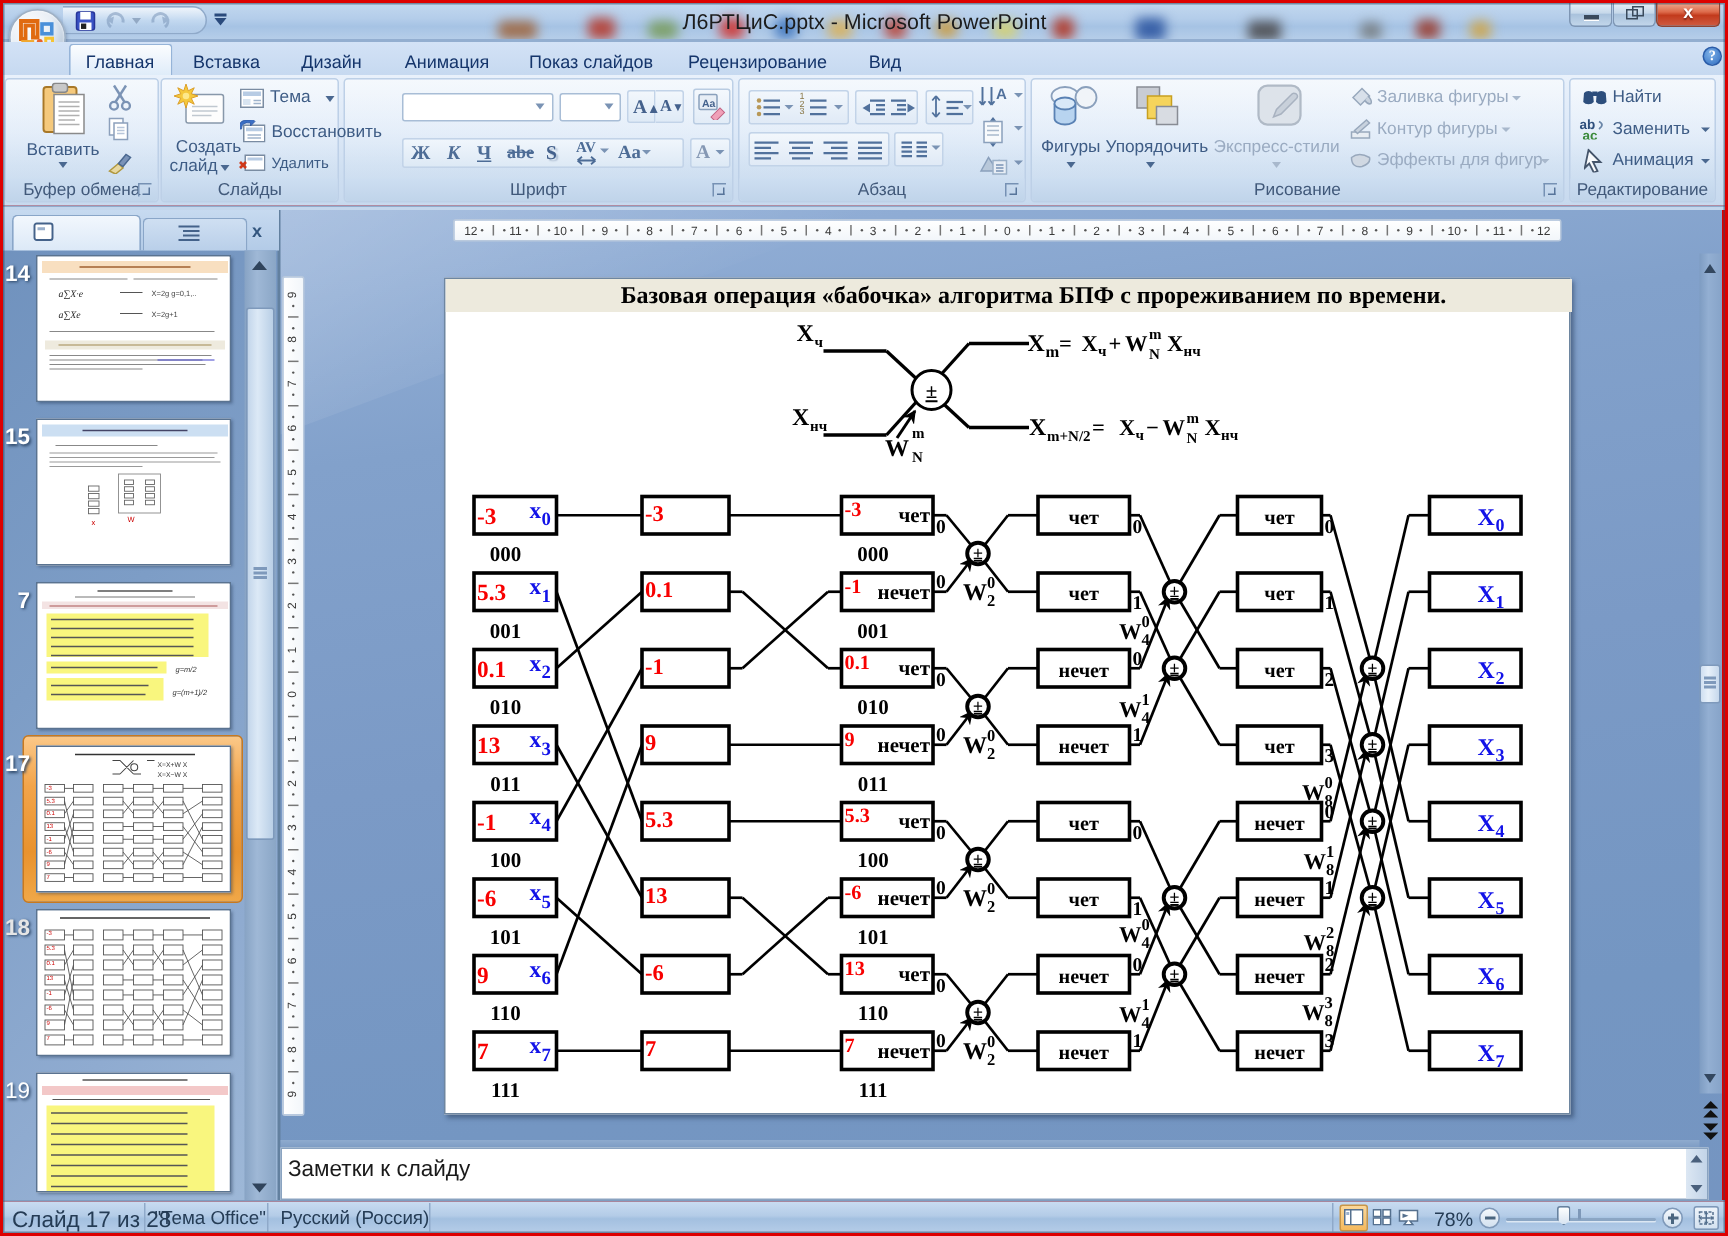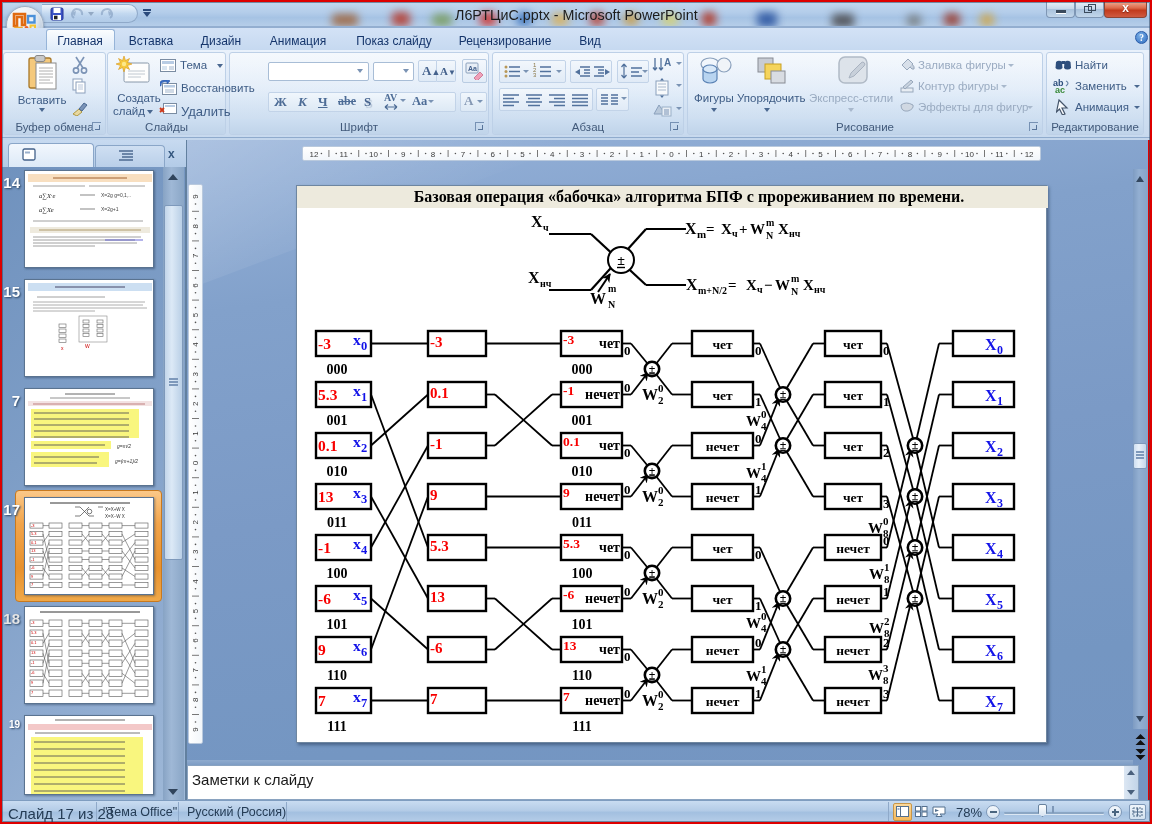--- a/index.html
+++ b/index.html
@@ -65,21 +65,21 @@
   <div class="abs" style="left:8px;top:4px;width:8px;height:7px;border:1.2px solid #3a4a5c;background:transparent"></div>
   <div class="abs" style="left:12px;top:2px;width:8px;height:7px;border:1.2px solid #3a4a5c;background:transparent"></div>
 </div>
 <div class="abs" style="left:1104px;top:2px;width:43px;height:16px;background:linear-gradient(180deg,#eea890,#dd6a4a 40%,#c23a1c 55%,#cf5a40);border:1px solid #8c4434;border-top:none;border-radius:0 0 4px 4px;text-align:center;color:#fff;font-weight:bold;font-size:12px;line-height:13px;text-shadow:0 1px 1px #802818">x</div>
 <div class="abs" style="left:2px;top:28px;width:1148px;height:22px;background:linear-gradient(180deg,#d3e2f6,#c6d9f0)"></div>
 <div class="abs" style="left:46px;top:29px;width:69px;height:21px;background:linear-gradient(180deg,#fbfdfe,#edf4fc 50%,#dfecf9);border:1px solid #96b4d8;border-bottom:none;border-radius:3px 3px 0 0"></div>
 <div class="tx" style="left:80px;top:34px;transform:translateX(-50%);font-size:12px;color:#15356b">Главная</div>
 <div class="tx" style="left:151px;top:34px;transform:translateX(-50%);font-size:12px;color:#15356b">Вставка</div>
 <div class="tx" style="left:221px;top:34px;transform:translateX(-50%);font-size:12px;color:#15356b">Дизайн</div>
 <div class="tx" style="left:298px;top:34px;transform:translateX(-50%);font-size:12px;color:#15356b">Анимация</div>
-<div class="tx" style="left:394px;top:34px;transform:translateX(-50%);font-size:12px;color:#15356b">Показ слайду</div>
+<div class="tx" style="left:394px;top:34px;transform:translateX(-50%);font-size:12px;color:#15356b">Показ слайдов</div>
 <div class="tx" style="left:505px;top:34px;transform:translateX(-50%);font-size:12px;color:#15356b">Рецензирование</div>
 <div class="tx" style="left:590px;top:34px;transform:translateX(-50%);font-size:12px;color:#15356b">Вид</div>
 <div class="abs" style="left:1135px;top:31px;width:13px;height:13px;border-radius:50%;background:radial-gradient(circle at 40% 35%,#7fb2e8,#2d6bc0);border:1px solid #2a5ca8;color:#fff;font-size:9.5px;font-weight:bold;text-align:center;line-height:12px;font-family:'Liberation Serif',serif">?</div>
 <div class="abs" style="left:2px;top:50px;width:1148px;height:87px;background:linear-gradient(180deg,#e9f1fb 0%,#dce8f7 45%,#d0e0f2 70%,#c7d9ee 100%)"></div>
 <div class="abs" style="left:2px;top:137px;width:1148px;height:1px;background:#8fabcd"></div>
 <div class="abs" style="left:2px;top:138px;width:1148px;height:2px;background:#c3d6ec"></div>
 <div class="abs" style="left:3px;top:52px;width:103px;height:83px;border:1px solid #bdd0e7;border-radius:3px;background:linear-gradient(180deg,rgba(255,255,255,.55),rgba(240,247,253,.25) 55%,rgba(196,215,236,.45))"></div>
 <div class="abs" style="left:4px;top:119px;width:101px;height:15px;background:linear-gradient(180deg,#cddef1,#c0d4ea);border-radius:0 0 3px 3px"></div>
 <div class="tx" style="left:54.5px;top:121px;transform:translateX(-50%);font-size:11.5px;color:#41597a">Буфер обмена</div>
 <div class="abs" style="left:92px;top:122px;width:9px;height:9px;border-left:1px solid #7691b4;border-top:1px solid #7691b4">
@@ -178,21 +178,21 @@
       <line x1="5" y1="12" x2="14" y2="12"></line>
     </g>
     <path d="M1,6 q0,-5 6,-4 l0,2 l3,-3 l-3,-3 l0,2 q-8,-1 -8,6 z" fill="#3a6ec4" stroke="#2a529c" stroke-width="0.5"></path>
   </svg>
 <div class="tx" style="left:181px;top:82px;font-size:11.5px;color:#3e5c85">Восстановить</div>
 <svg class="abs" style="left:159px;top:101px" width="18" height="15">
     <rect x="4.5" y="2.5" width="13" height="10" fill="#fff" stroke="#7a8ca2"></rect>
     <rect x="6" y="4" width="10" height="2" fill="#b8cce4"></rect>
     <path d="M1,7 l4,4 m0,-4 l-4,4" stroke="#d03818" stroke-width="1.8"></path>
   </svg>
-<div class="tx" style="left:181px;top:104px;font-size:13px;color:#3e5c85">Удалить</div>
+<div class="tx" style="left:181px;top:104px;font-size:10px;color:#3e5c85">Удалить</div>
 
 <div class="abs" style="left:268px;top:62px;width:101px;height:19px;background:#fff;border:1px solid #a8bdd6;border-radius:2px"></div>
 <div class="abs" style="left:357px;top:69px;border-left:3.5px solid transparent;border-right:3.5px solid transparent;border-top:4px solid #7a93b4"></div>
 <div class="abs" style="left:373px;top:62px;width:41px;height:19px;background:#fff;border:1px solid #a8bdd6;border-radius:2px"></div>
 <div class="abs" style="left:403px;top:69px;border-left:3.5px solid transparent;border-right:3.5px solid transparent;border-top:4px solid #7a93b4"></div>
 <div class="abs" style="left:418px;top:60px;width:19px;height:22px;border:1px solid #c2d3e8;border-radius:2px 0 0 2px;background:linear-gradient(180deg,#f2f7fc,#dfeaf6)"></div>
 <div class="abs" style="left:437px;top:60px;width:19px;height:22px;border:1px solid #c2d3e8;border-left:none;border-radius:0 2px 2px 0;background:linear-gradient(180deg,#f2f7fc,#dfeaf6)"></div>
 <div class="tx" style="left:422px;top:63px;font-size:13px;font-weight:bold;color:#44618c;font-family:'Liberation Serif',serif">A<span style="font-size:9px">▲</span></div>
 <div class="tx" style="left:440px;top:65px;font-size:11px;font-weight:bold;color:#44618c;font-family:'Liberation Serif',serif">A<span style="font-size:8px">▼</span></div>
 <div class="abs" style="left:462px;top:59px;width:25px;height:24px;border:1px solid #b9cce2;border-radius:2px;background:linear-gradient(180deg,#f4f8fd,#e2ecf7)"></div>
@@ -702,21 +702,21 @@
       <line x1="9" y1="26" x2="100" y2="26" stroke="#555" stroke-width="0.9"></line>
       <line x1="9" y1="33" x2="100" y2="33" stroke="#555" stroke-width="0.9"></line>
       <line x1="9" y1="40" x2="100" y2="40" stroke="#555" stroke-width="0.9"></line>
       <line x1="9" y1="47" x2="100" y2="47" stroke="#555" stroke-width="0.9"></line>
       <line x1="9" y1="54" x2="100" y2="54" stroke="#555" stroke-width="0.9"></line>
       <line x1="9" y1="61" x2="100" y2="61" stroke="#555" stroke-width="0.9"></line>
       <line x1="9" y1="68" x2="100" y2="68" stroke="#555" stroke-width="0.9"></line>
       <line x1="9" y1="75" x2="100" y2="75" stroke="#555" stroke-width="0.9"></line>
     </svg>
   </div>
-<div class="tx" style="left:20px;top:719px;transform:translateX(-100%);font-size:10px;font-weight:bold;color:#fff;text-shadow:1px 1px 2px #2a4464">19</div>
+<div class="tx" style="left:20px;top:719px;transform:translateX(-100%);font-size:15px;font-weight:normal;color:#fff;text-shadow:1px 1px 2px #2a4464">19</div>
 <div class="abs" style="left:163px;top:167px;width:21px;height:633px;background:linear-gradient(90deg,#87a3c4,#9fb8d6 40%,#8aa6c6)"></div>
 <div class="abs" style="left:168px;top:174px;width:0;border-left:5px solid transparent;border-right:5px solid transparent;border-bottom:6px solid #30445c"></div>
 <div class="abs" style="left:164px;top:205px;width:19px;height:355px;background:linear-gradient(90deg,#c2d5ea,#dcE9f6 40%,#b9cfe6);border:1px solid #7e99bb;border-radius:2px"></div>
 <div class="abs" style="left:169px;top:378px;width:9px;height:1.5px;background:#7e99bb;box-shadow:0 3px 0 #7e99bb,0 6px 0 #7e99bb"></div>
 <div class="abs" style="left:168px;top:789px;width:0;border-left:5px solid transparent;border-right:5px solid transparent;border-top:6px solid #30445c"></div>
 <div class="abs" style="left:302px;top:146px;width:739px;height:15px;background:linear-gradient(180deg,#fff,#f2f6fa);border:1px solid #b9c9dd;border-radius:2px"></div>
 <svg class="abs" style="left:302px;top:146px" width="739" height="15">
     <text x="11.899999999999977" y="10.5" font-size="8" fill="#3a3a3a" text-anchor="middle" font-family="Liberation Sans">12</text>
     <circle cx="19.399999999999977" cy="7.5" r="0.8" fill="#555"></circle>
     <circle cx="34.199999999999974" cy="7.5" r="0.8" fill="#555"></circle>

